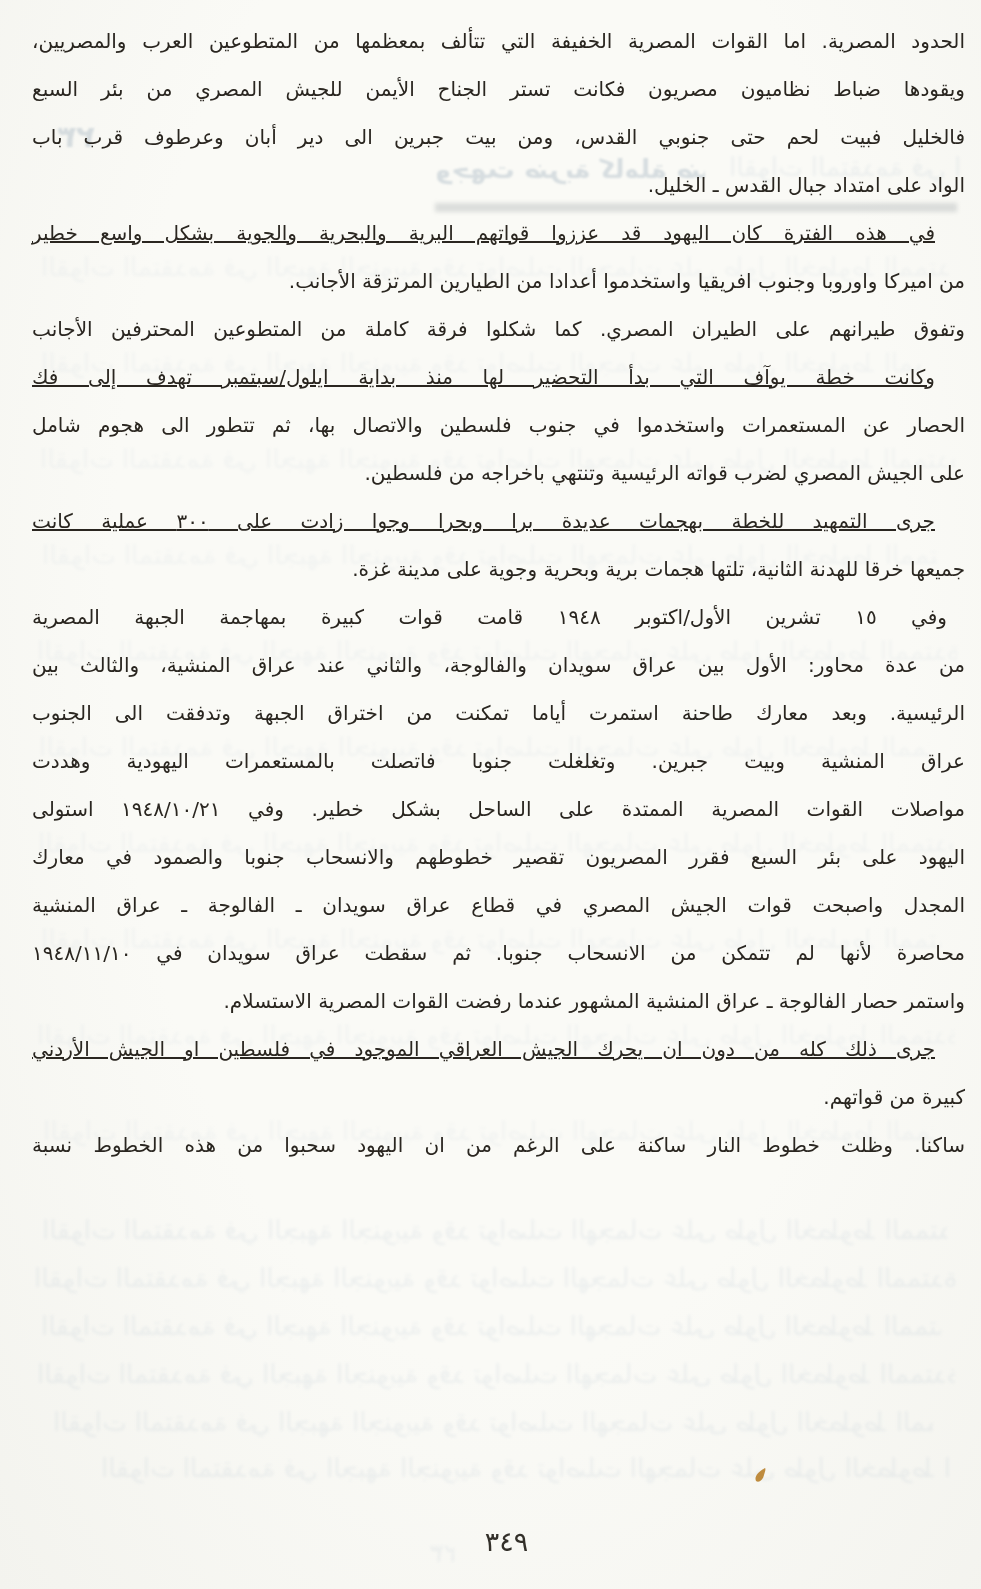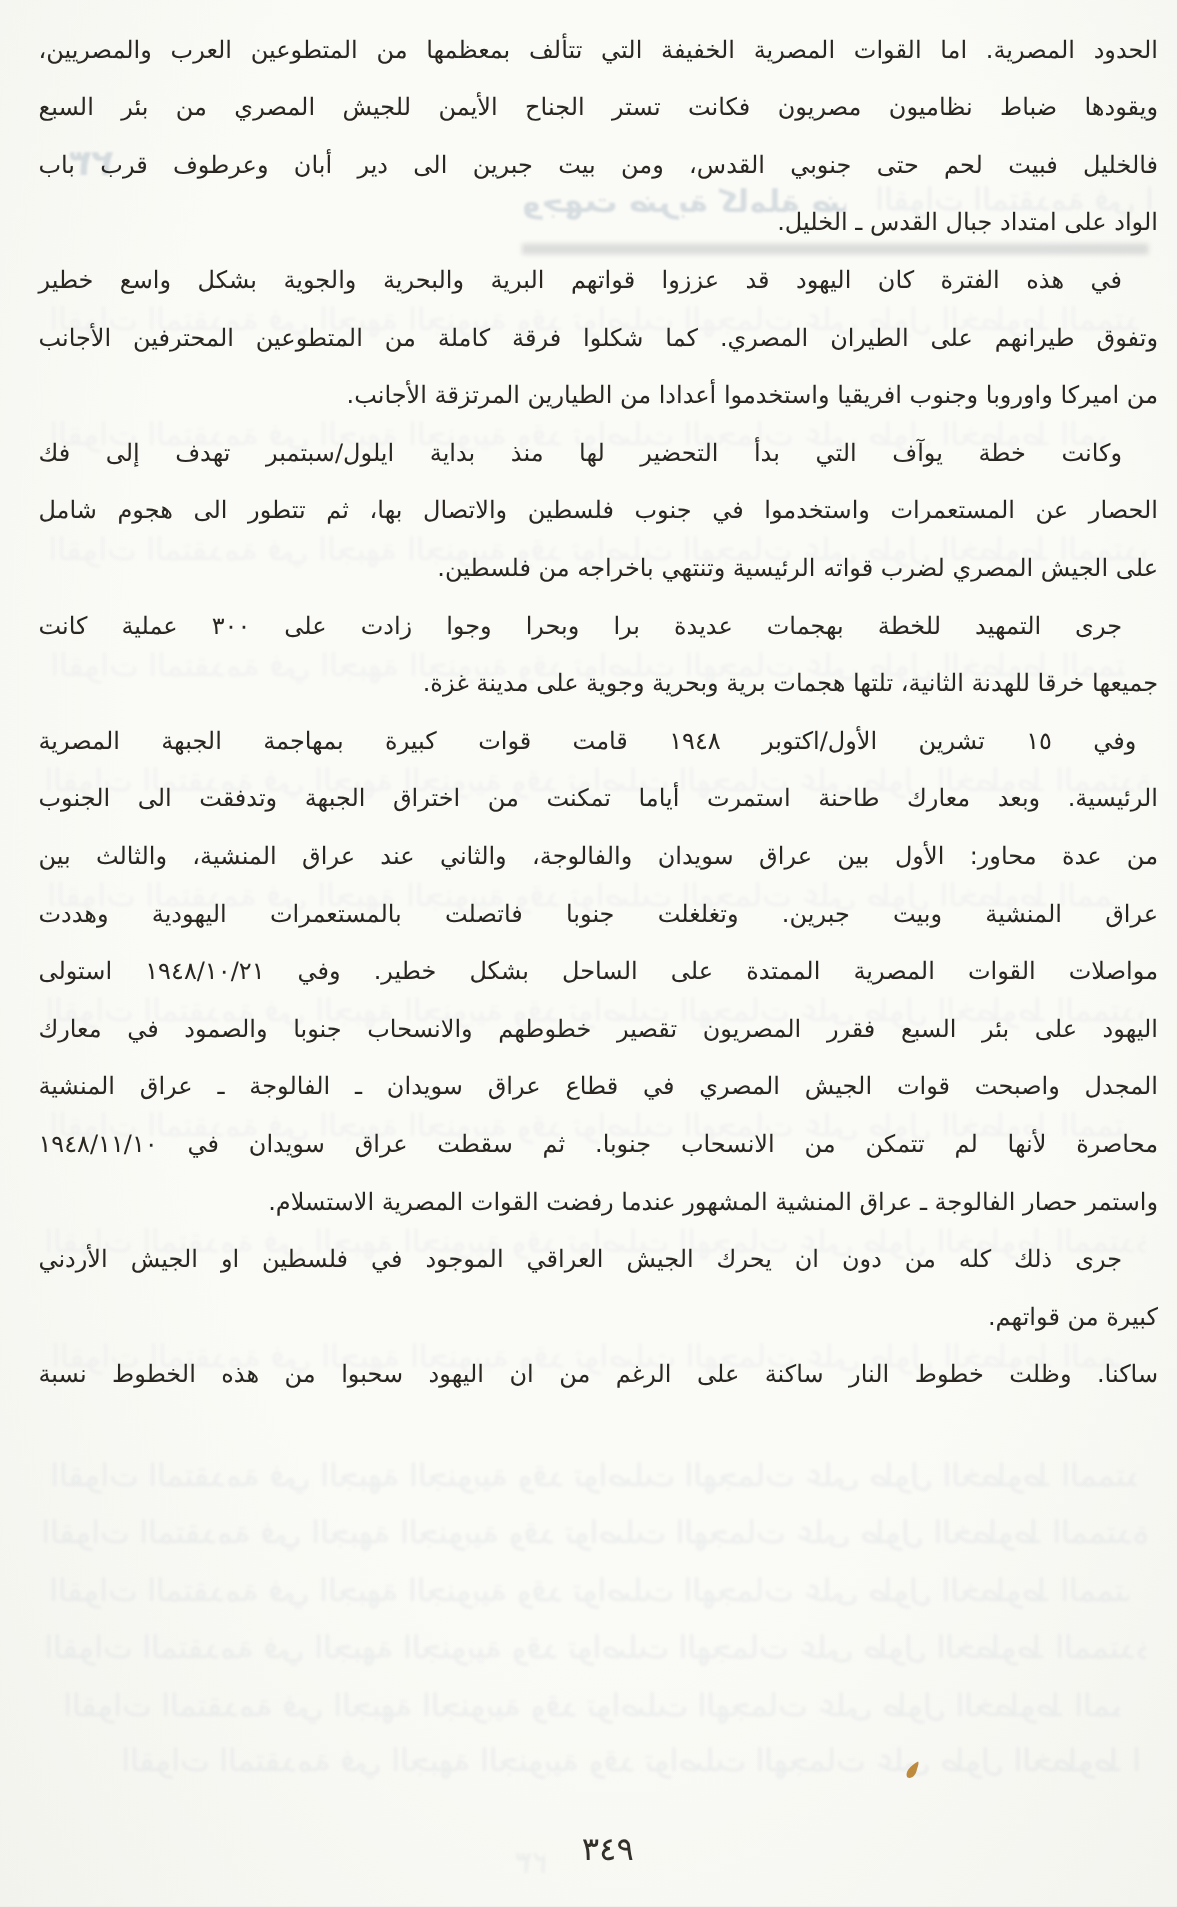--- a/index.html
+++ b/index.html
@@ -33,21 +33,21 @@
     font-size:20px;
     white-space:nowrap;
     overflow:visible;
     text-align:right;
   }
   .ln.j{ 
     white-space:normal;
     text-align:justify;
     text-align-last:justify;
   }
-  .ln.ind{padding-right:30px;}     
+  .ln.ind{padding-right:30px;text-decoration:underline;}     
   .ln.ind-sm{padding-right:18px;}  
   
   .page-number{
     position:absolute;
     top:1526px;left:0;right:0;
     text-align:center;
     font-size:27px;
     letter-spacing:2px;
     color:#33302a;
     padding-left:32px;
@@ -112,39 +112,39 @@
 
     <div class="para">
       <div class="ln j">الحدود المصرية. اما القوات المصرية الخفيفة التي تتألف بمعظمها من المتطوعين العرب والمصريين،</div>
       <div class="ln j">ويقودها ضباط نظاميون مصريون فكانت تستر الجناح الأيمن للجيش المصري من بئر السبع</div>
       <div class="ln j">فالخليل فبيت لحم حتى جنوبي القدس، ومن بيت جبرين الى دير أبان وعرطوف قرب باب</div>
       <div class="ln">الواد على امتداد جبال القدس ـ الخليل.</div>
     </div>
 
     <div class="para">
       <div class="ln j ind">في هذه الفترة كان اليهود قد عززوا قواتهم البرية والبحرية والجوية بشكل واسع خطير</div>
+      <div class="ln">من اميركا واوروبا وجنوب افريقيا واستخدموا أعدادا من الطيارين المرتزقة الأجانب.</div>
       <div class="ln j">وتفوق طيرانهم على الطيران المصري. كما شكلوا فرقة كاملة من المتطوعين المحترفين الأجانب</div>
-      <div class="ln">من اميركا واوروبا وجنوب افريقيا واستخدموا أعدادا من الطيارين المرتزقة الأجانب.</div>
     </div>
 
     <div class="para">
       <div class="ln j ind">وكانت خطة يوآف التي بدأ التحضير لها منذ بداية ايلول/سبتمبر تهدف إلى فك</div>
       <div class="ln j">الحصار عن المستعمرات واستخدموا في جنوب فلسطين والاتصال بها، ثم تتطور الى هجوم شامل</div>
       <div class="ln">على الجيش المصري لضرب قواته الرئيسية وتنتهي باخراجه من فلسطين.</div>
     </div>
 
     <div class="para">
       <div class="ln j ind">جرى التمهيد للخطة بهجمات عديدة برا وبحرا وجوا زادت على ٣٠٠ عملية كانت</div>
       <div class="ln">جميعها خرقا للهدنة الثانية، تلتها هجمات برية وبحرية وجوية على مدينة غزة.</div>
     </div>
 
     <div class="para">
       <div class="ln j ind-sm">وفي ١٥ تشرين الأول/اكتوبر ١٩٤٨ قامت قوات كبيرة بمهاجمة الجبهة المصرية</div>
+      <div class="ln j">من عدة محاور: الأول بين عراق سويدان والفالوجة، والثاني عند عراق المنشية، والثالث بين</div>
       <div class="ln j">الرئيسية. وبعد معارك طاحنة استمرت أياما تمكنت من اختراق الجبهة وتدفقت الى الجنوب</div>
-      <div class="ln j">من عدة محاور: الأول بين عراق سويدان والفالوجة، والثاني عند عراق المنشية، والثالث بين</div>
       <div class="ln j">عراق المنشية وبيت جبرين. وتغلغلت جنوبا فاتصلت بالمستعمرات اليهودية وهددت</div>
       <div class="ln j">مواصلات القوات المصرية الممتدة على الساحل بشكل خطير. وفي ١٩٤٨/١٠/٢١ استولى</div>
       <div class="ln j">اليهود على بئر السبع فقرر المصريون تقصير خطوطهم والانسحاب جنوبا والصمود في معارك</div>
       <div class="ln j">المجدل واصبحت قوات الجيش المصري في قطاع عراق سويدان ـ الفالوجة ـ عراق المنشية</div>
       <div class="ln j">محاصرة لأنها لم تتمكن من الانسحاب جنوبا. ثم سقطت عراق سويدان في ١٩٤٨/١١/١٠</div>
       <div class="ln">واستمر حصار الفالوجة ـ عراق المنشية المشهور عندما رفضت القوات المصرية الاستسلام.</div>
     </div>
 
     <div class="para">
       <div class="ln j ind">جرى ذلك كله من دون ان يحرك الجيش العراقي الموجود في فلسطين او الجيش الأردني</div>

